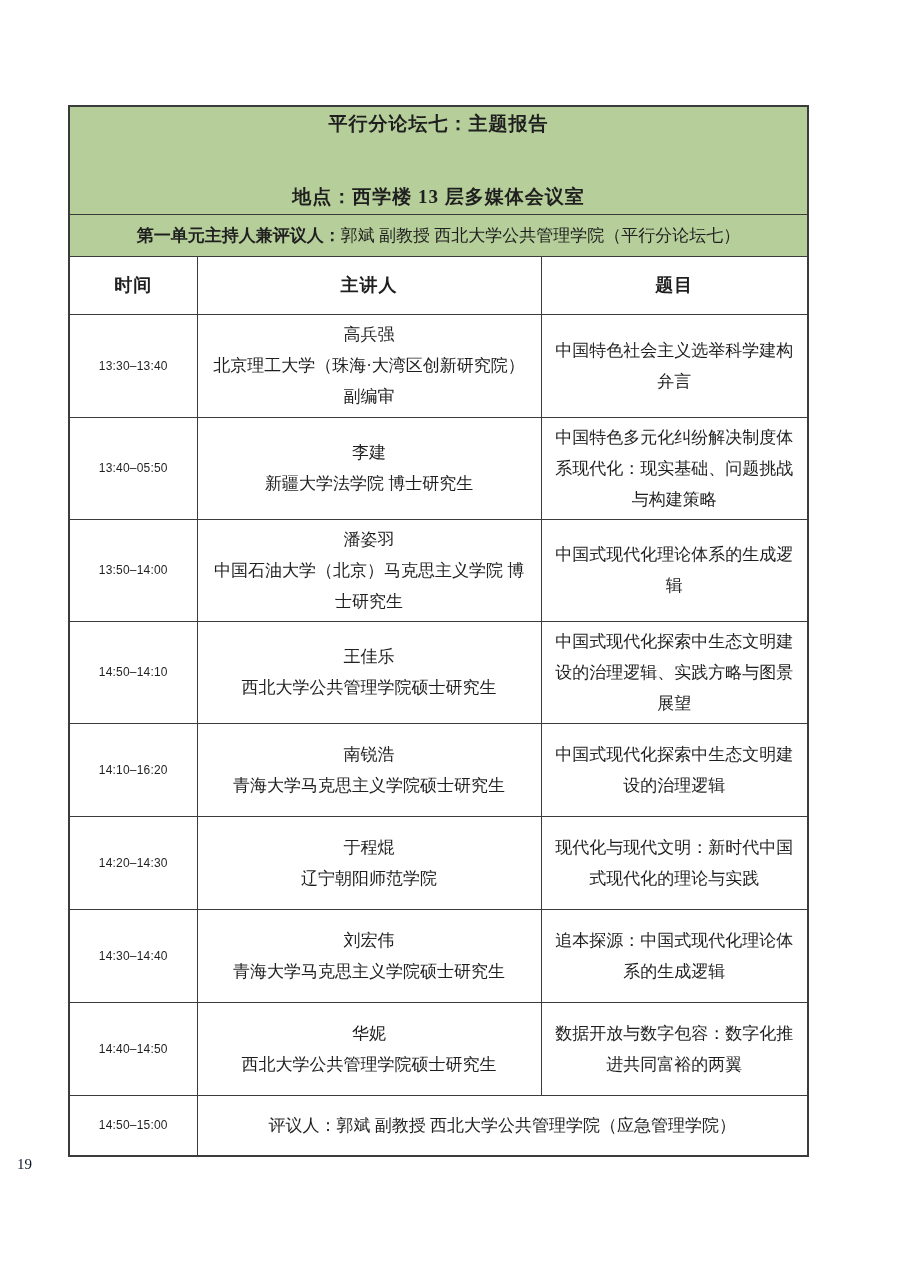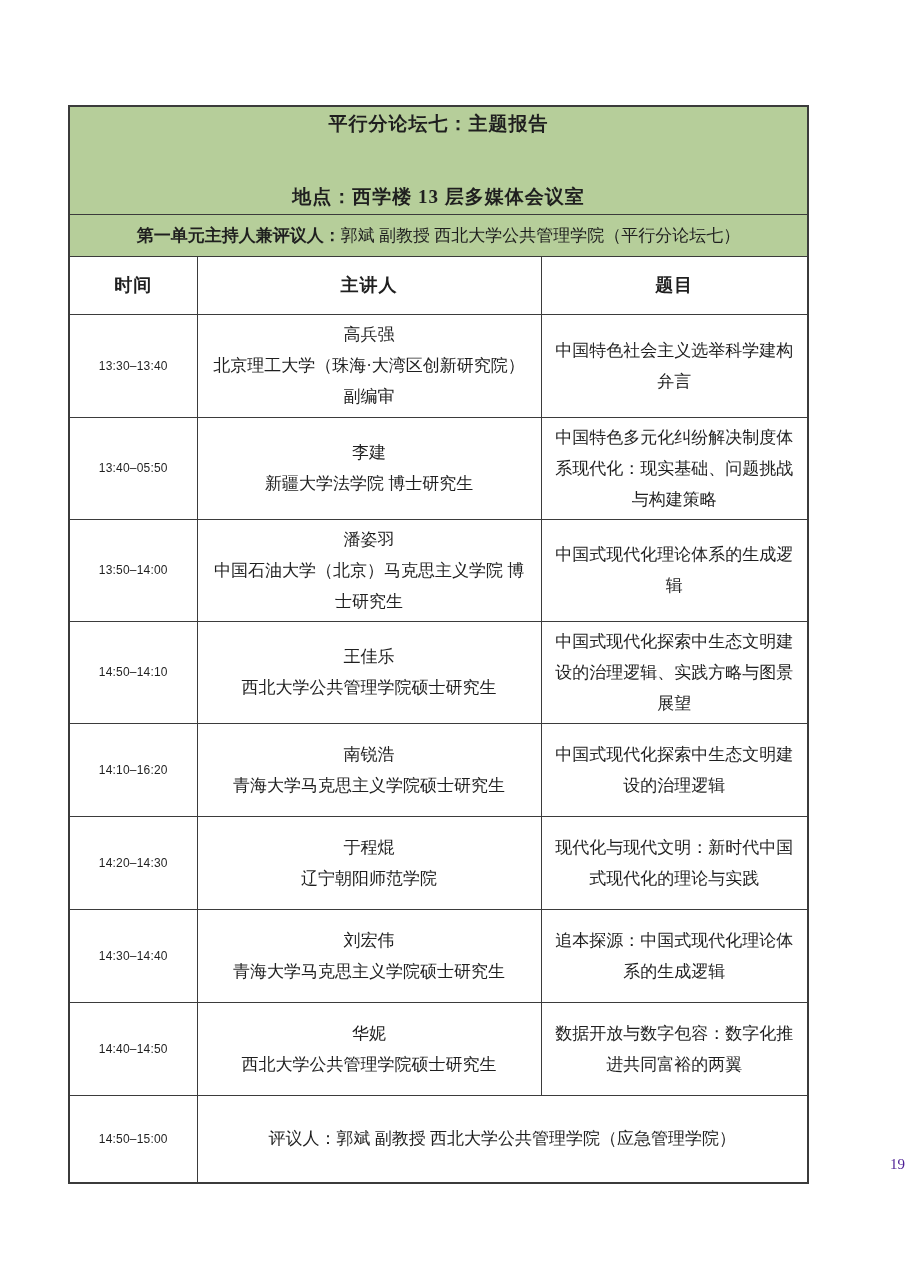--- a/index.html
+++ b/index.html
@@ -53,40 +53,40 @@
   .unit-value { font-weight: 400; }
 
   tr.header-row { height: 58px; }
   tr.header-row th {
     background: #ffffff;
     font-size: 18px; font-weight: 700; letter-spacing: 1px;
   }
 
   tr.data-row { height: 93px; }
   tr.data-row.first { height: 103px; }
-  tr.data-row.last  { height: 88px; }
+  tr.data-row.last  { height: 61px; }
 
   td.time-cell {
     font-family: "Liberation Sans", "DejaVu Sans", sans-serif;
     font-size: 12px;
     letter-spacing: 0.2px;
   }
   td.speaker-cell, td.title-cell, td.merged-cell {
     font-size: 17px;
     line-height: 31px;
   }
   .speaker-name { display: block; }
   .speaker-affiliation { display: block; }
 
   .page-number {
     position: absolute;
     left: 17px; right: 0;
     top: 1156px;
-    text-align: right;
-    color: #4c1d95;
+    text-align: left;
+    color: #0f172a;
     font-size: 15px;
     font-family: "Liberation Serif", "DejaVu Serif", serif;
   }
 </style>
 </head>
 <body>
 
 <div class="sheet">
 
   <table class="program">

